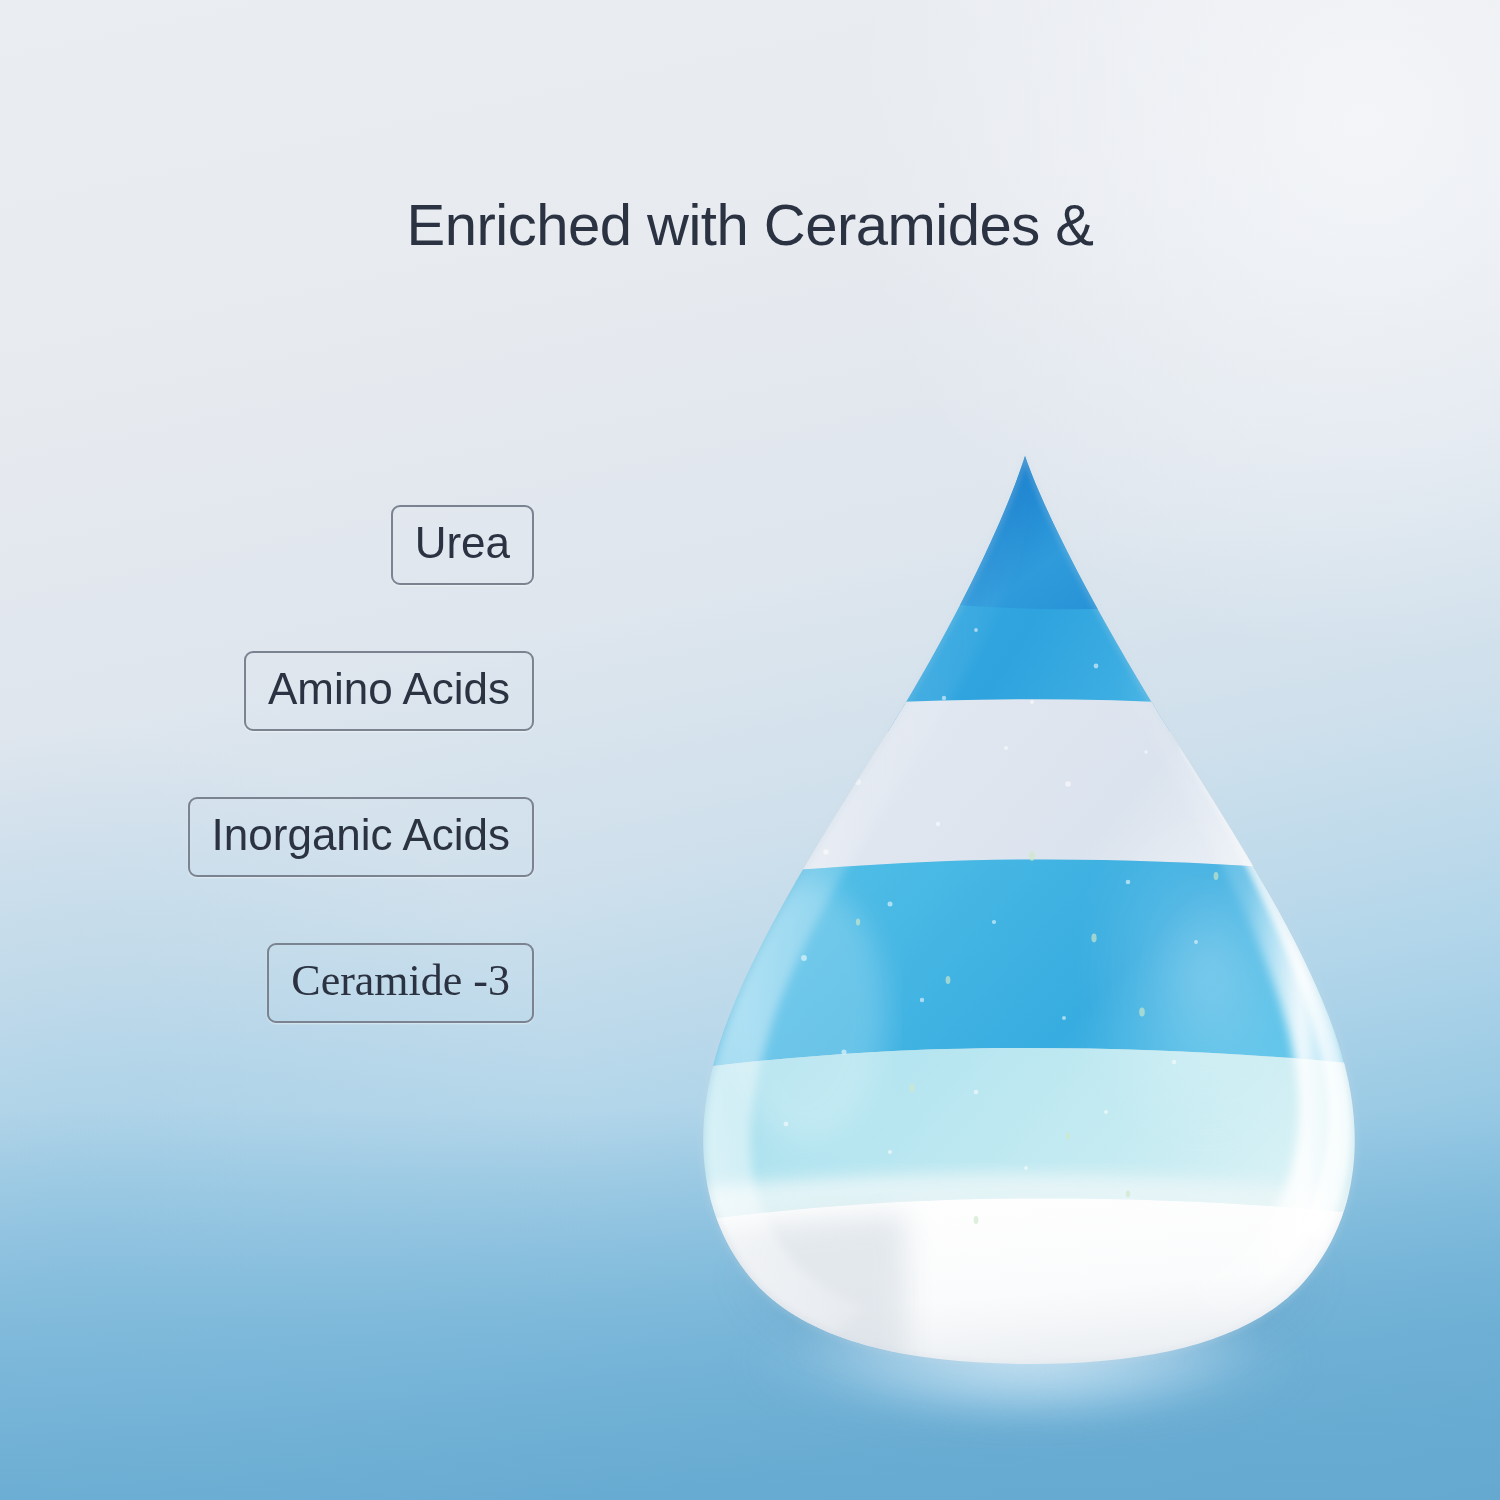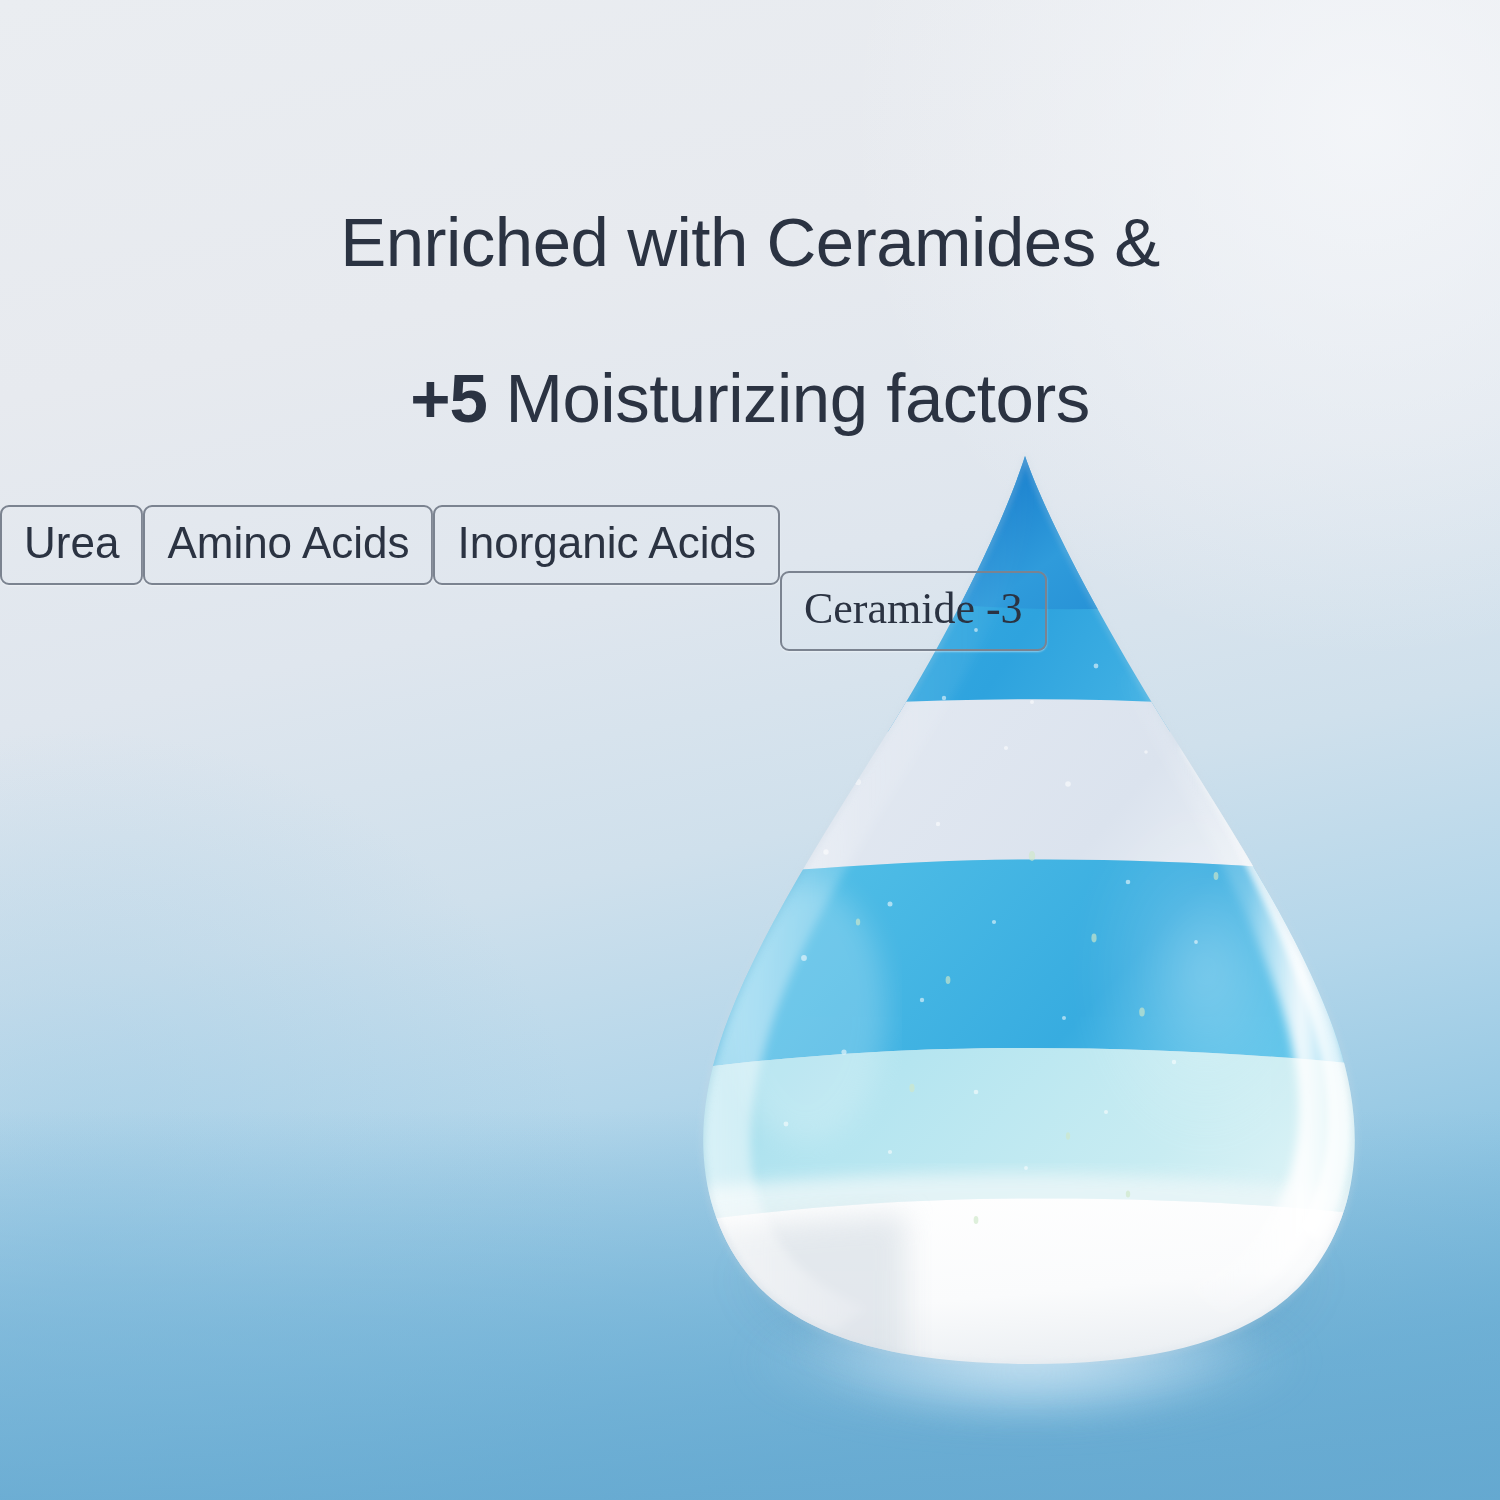--- a/index.html
+++ b/index.html
@@ -38,35 +38,35 @@
   #bg-floor{
     position:absolute; left:0; right:0; bottom:0; height:26%;
     background:linear-gradient(180deg, rgba(110,175,212,0) 0%, rgba(104,171,210,.55) 55%, rgba(100,168,208,.8) 100%);
   }
 
   
   #heading{
     position:absolute; left:0; right:0; top:126px;
     text-align:center;
     color:#2b3342;
-    font-size:69px;
+    font-size:58px;
     line-height:1.13;
     letter-spacing:-0.5px;
     font-weight:400;
     white-space:pre-line;
     z-index:7;
   }
   #heading .ln{ display:block; }
   #heading .plus5{ font-weight:700; letter-spacing:-1px; }
 
   
   #labels{
     position:absolute;
     left:0; top:505px; width:534px;
-    display:flex; flex-direction:row; align-items:flex-end;
+    display:flex; flex-direction:column; align-items:flex-end;
     z-index:7;
   }
   .pill{
     border:2px solid #7b8390;
     border-radius:9px;
     color:#2b3342;
     font-size:44px;
     line-height:1;
     padding:14px 22px 18px;
     margin-bottom:66px;
@@ -114,21 +114,20 @@
 </head>
 <body>
 
 <div id="bg-base"></div>
 <div id="bg-wash-topright"></div>
 <div id="bg-wash-left"></div>
 <div id="bg-floor"></div>
 
 <h1 id="heading">
   <span class="ln">Enriched with Ceramides &amp;</span>
-  <span class="ln"><span class="plus5">+5</span><span> Moisturizing factors</span></span>
 </h1>
 
 <div id="labels">
   <div class="pill">Urea</div>
   <div class="pill">Amino Acids</div>
   <div class="pill">Inorganic Acids</div>
   <div class="pill">Ceramide -3</div>
 </div>
 
 <div id="drop-wrap">

